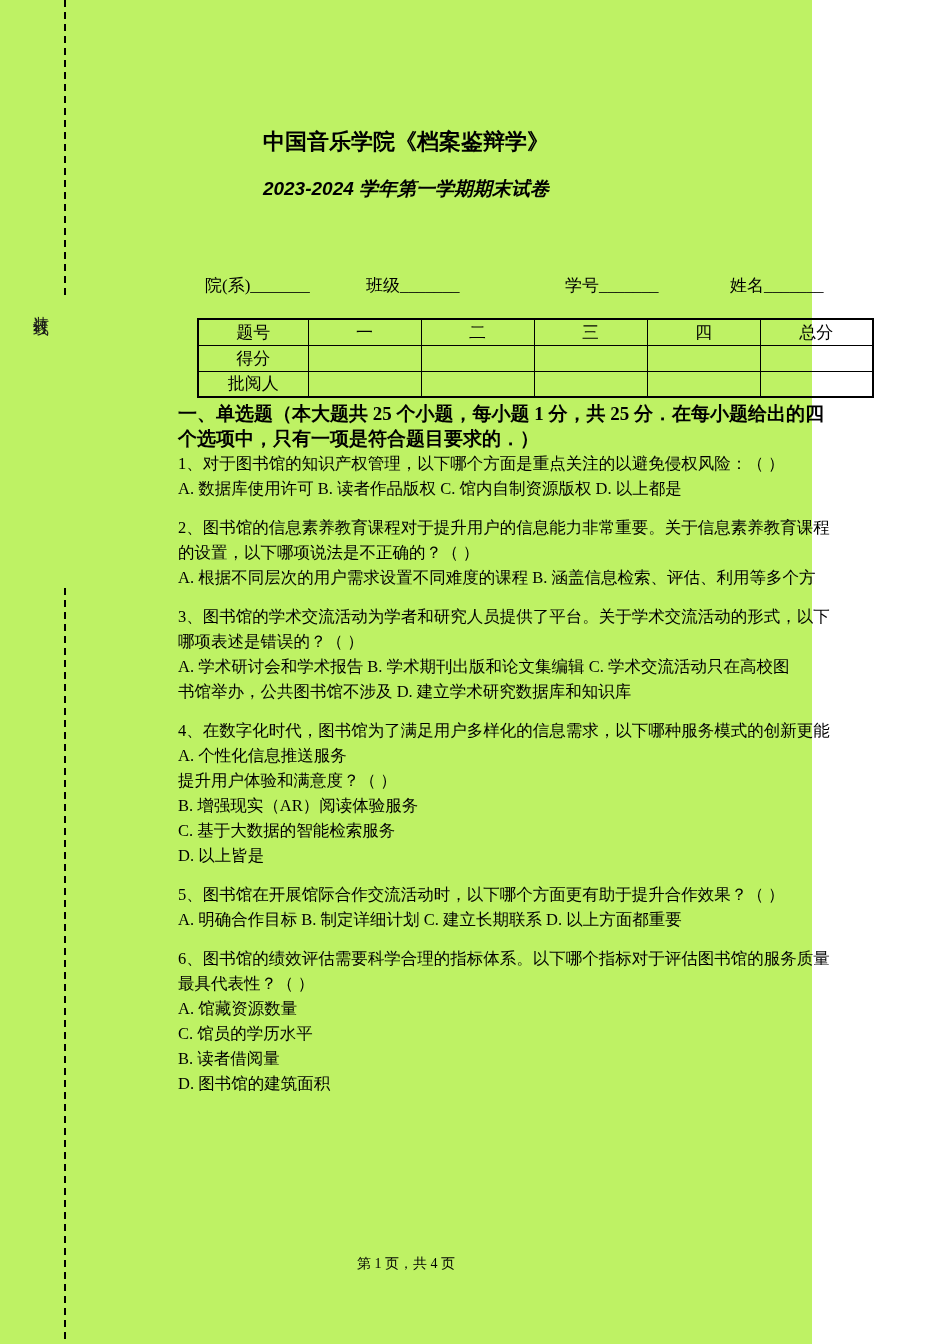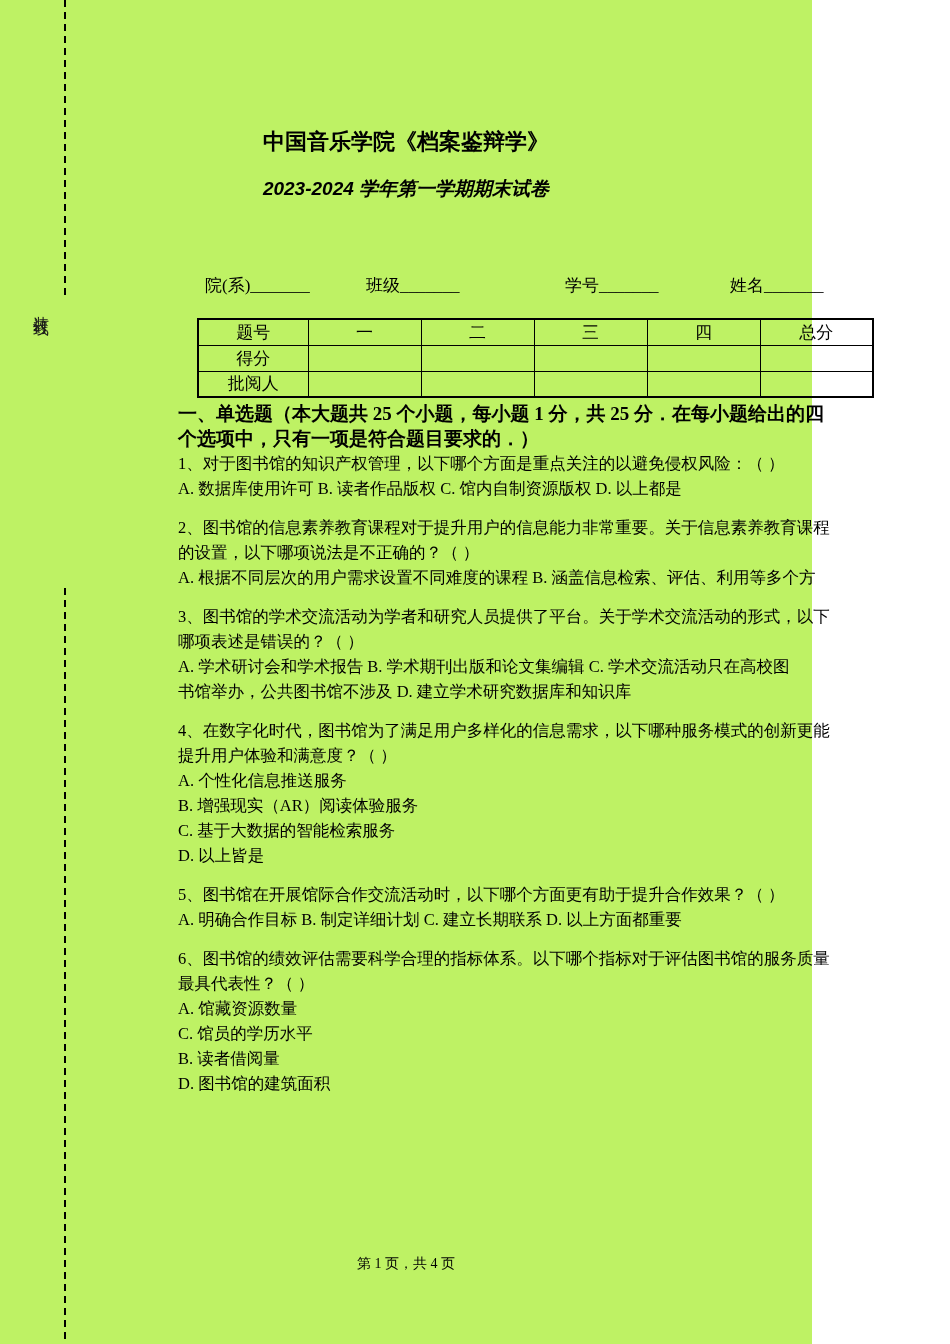--- a/index.html
+++ b/index.html
@@ -145,22 +145,22 @@
 
     <div class="q-block">
       <div class="line">3、图书馆的学术交流活动为学者和研究人员提供了平台。关于学术交流活动的形式，以下</div>
       <div class="line">哪项表述是错误的？（ ）</div>
       <div class="line">A. 学术研讨会和学术报告 B. 学术期刊出版和论文集编辑 C. 学术交流活动只在高校图</div>
       <div class="line">书馆举办，公共图书馆不涉及 D. 建立学术研究数据库和知识库</div>
     </div>
 
     <div class="q-block">
       <div class="line">4、在数字化时代，图书馆为了满足用户多样化的信息需求，以下哪种服务模式的创新更能</div>
+      <div class="line">A. 个性化信息推送服务</div>
       <div class="line">提升用户体验和满意度？（ ）</div>
-      <div class="line">A. 个性化信息推送服务</div>
       <div class="line">B. 增强现实（AR）阅读体验服务</div>
       <div class="line">C. 基于大数据的智能检索服务</div>
       <div class="line">D. 以上皆是</div>
     </div>
 
     <div class="q-block">
       <div class="line">5、图书馆在开展馆际合作交流活动时，以下哪个方面更有助于提升合作效果？（ ）</div>
       <div class="line">A. 明确合作目标 B. 制定详细计划 C. 建立长期联系 D. 以上方面都重要</div>
     </div>
 

